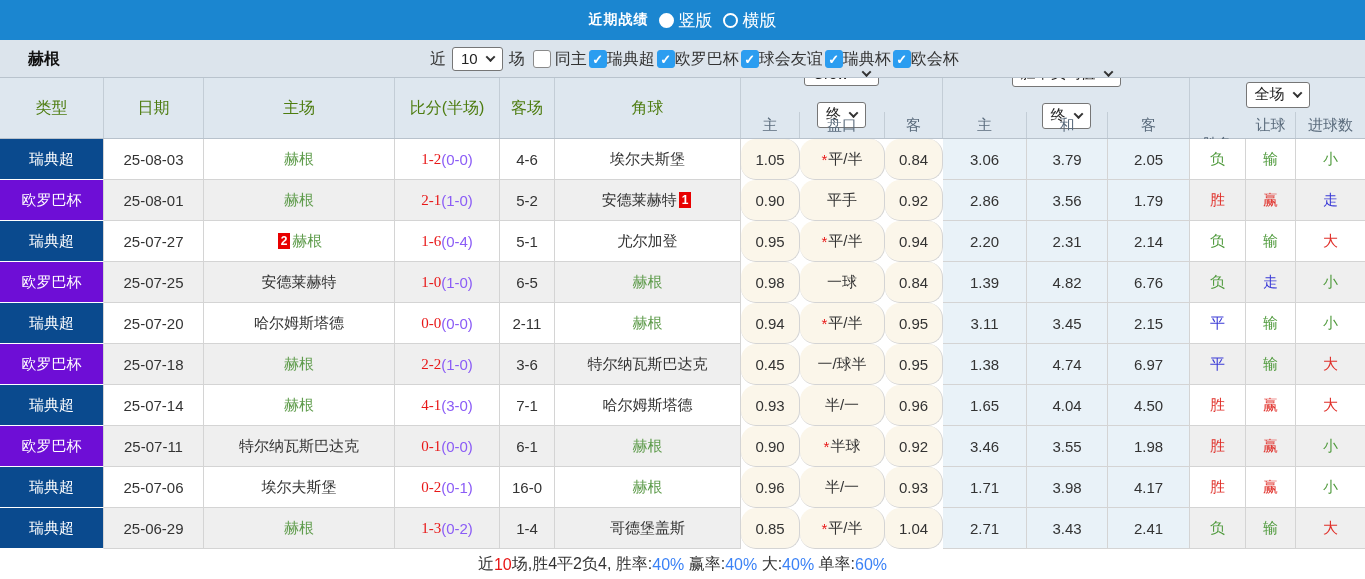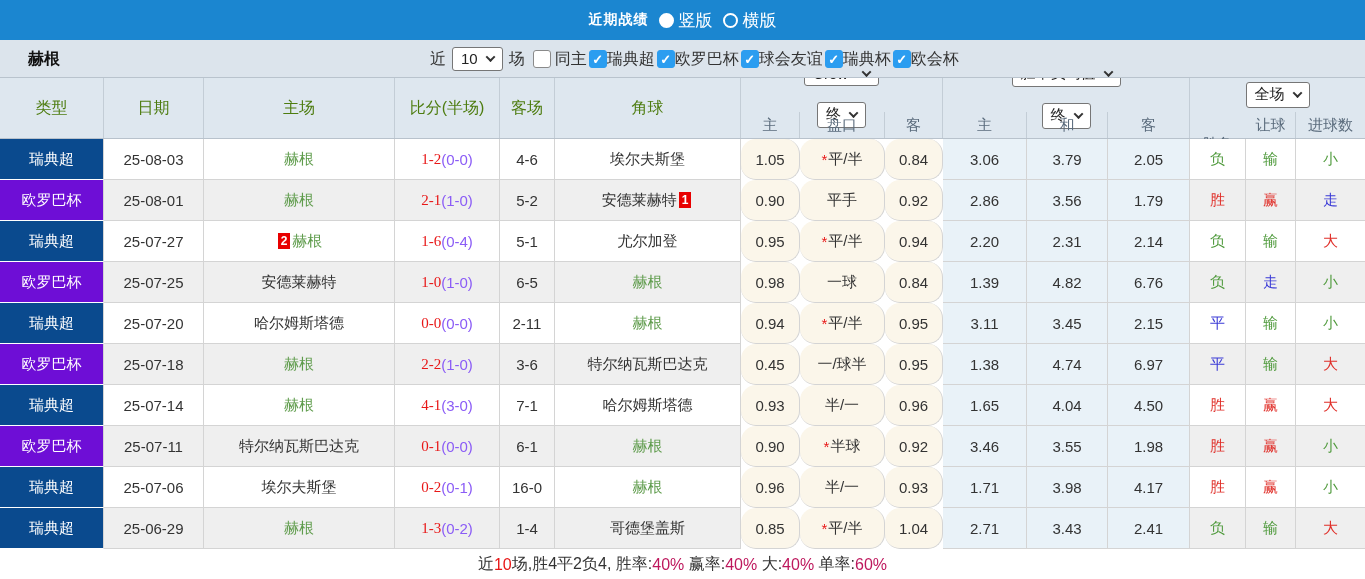--- a/index.html
+++ b/index.html
@@ -49,21 +49,21 @@
   .score-ht { color: #8b5cf6; text-align: center; }
   .card-badge { background: #e80000; color: #fff; font-size: 12px; line-height: 16px; padding: 0 3px; margin: 0 2px; font-weight: bold; }
   .star { color: #e81717; margin-right: 1px; }
   .c-red { color: #e0302a; }
   .c-green { color: #4f9a3c; }
   .c-blue { color: #3a3ad6; }
 
   
   .footer { height: 31px; display: flex; align-items: center; justify-content: center; font-size: 16px; color: #333; background: #fff; white-space: pre; }
   .f-red { color: #e81717; }
-  .f-blue { color: #be185d; }
+  .f-blue { color: #3b82f6; }
 </style>
 </head>
 <body>
 
 <div class="topbar">
   <span class="title">近期战绩</span>
   <span class="radio-group">
     <span class="radio sel"></span>
     <span class="radio-label">竖版</span>
   </span>

